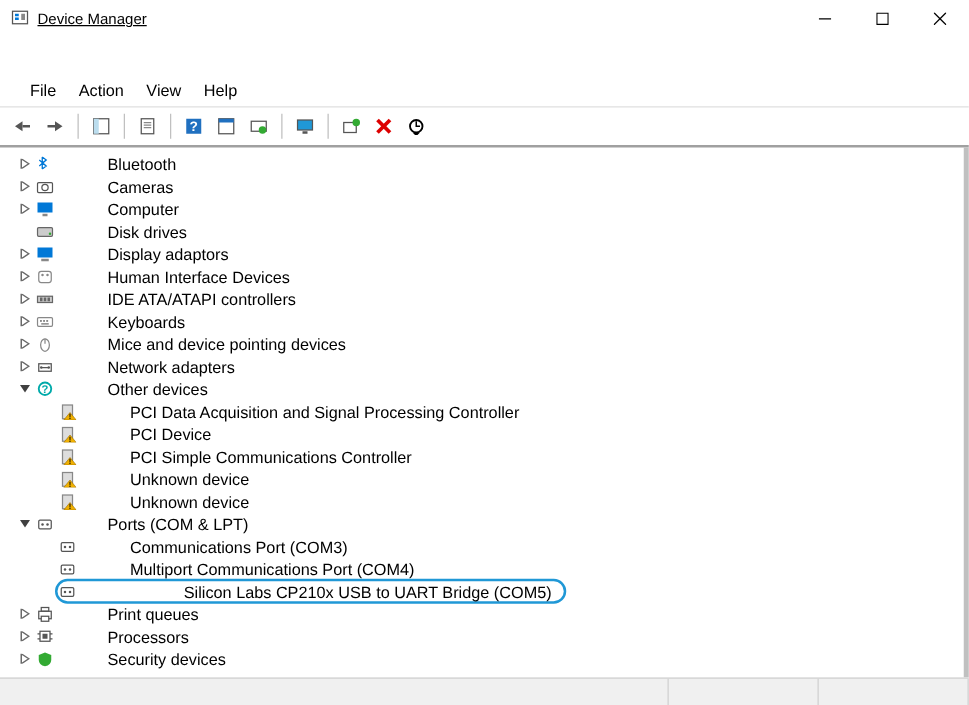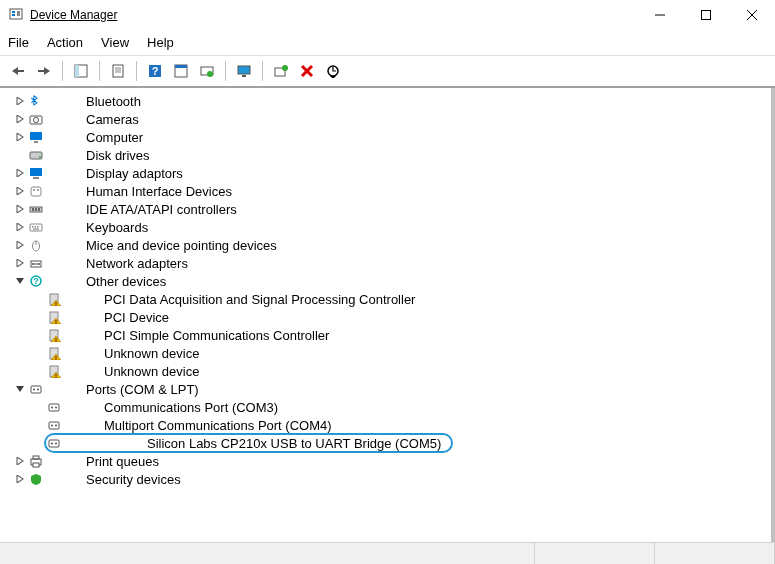--- a/index.html
+++ b/index.html
@@ -2,21 +2,21 @@
 <html><head>
 <meta charset="utf-8">
 <style>
 * { box-sizing: border-box; margin: 0; padding: 0; }
 body { font-family: "Segoe UI", Tahoma, sans-serif; font-size: 12px; background: #fff; width: 775px; height: 564px; overflow: hidden; display: flex; flex-direction: column; }
 .titlebar { height: 30px; display: flex; align-items: center; padding-left: 8px; text-decoration: underline; }
 .titlebar .app-icon { width: 16px; height: 16px; margin-right: 6px; }
 .titlebar .title { flex: 1; font-size: 12px; }
 .winbtns { display: flex; }
 .winbtn { width: 46px; height: 30px; display: flex; align-items: center; justify-content: center; cursor: pointer; }
-.menubar { display: flex; padding: 2px 0; gap: 2px; font-size: 13px; border-bottom: 1px solid #e0e0e0; }
+.menubar { display: flex; padding: 2px 16px; gap: 2px; font-size: 13px; border-bottom: 1px solid #e0e0e0; margin-top: 30px; }
 .menu-item { padding: 3px 8px; cursor: pointer; }
 .toolbar { display: flex; align-items: center; padding: 3px 6px; gap: 2px; border-bottom: 2px solid #a0a0a0; }
 .tool-btn { width: 24px; height: 24px; display: flex; align-items: center; justify-content: center; cursor: pointer; border: 1px solid transparent; }
 .tool-sep { width: 1px; height: 20px; background: #c0c0c0; margin: 0 4px; }
 .tree { flex: 1; overflow-y: auto; padding: 4px 0 4px 4px; border-right: 4px solid #c0c0c0; }
 .tree-node { display: flex; align-items: center; height: 18px; white-space: nowrap; cursor: pointer; }
 .twisty { width: 16px; height: 16px; display: flex; align-items: center; justify-content: center; color: #6a6a6a; font-size: 10px; }
 .twisty.blank { visibility: hidden; }
 .node-icon { width: 16px; height: 16px; margin-right: 4px; display: flex; align-items: center; justify-content: center; }
 .node-label { font-size: 13px; padding: 0 2px; margin-left: 36px; }
@@ -424,20 +424,38 @@
       <span class="node-label">Print queues</span>
     </div>
     <div class="tree-node d0">
       <span class="twisty">
         <svg width="8" height="8">
           <path d="M1 0 L7 4 L1 8 Z" fill="none" stroke="#6a6a6a" stroke-width="1.2"></path>
         </svg>
       </span>
       <span class="node-icon">
         <svg width="14" height="14">
+          <rect x="3" y="3" width="8" height="8" fill="none" stroke="#555"></rect>
+          <rect x="5" y="5" width="4" height="4" fill="#555"></rect>
+          <line x1="1" y1="5" x2="3" y2="5" stroke="#555"></line>
+          <line x1="1" y1="9" x2="3" y2="9" stroke="#555"></line>
+          <line x1="11" y1="5" x2="13" y2="5" stroke="#555"></line>
+          <line x1="11" y1="9" x2="13" y2="9" stroke="#555"></line>
+        </svg>
+      </span>
+      <span class="node-label">Processors</span>
+    </div>
+    <div class="tree-node d0">
+      <span class="twisty">
+        <svg width="8" height="8">
+          <path d="M1 0 L7 4 L1 8 Z" fill="none" stroke="#6a6a6a" stroke-width="1.2"></path>
+        </svg>
+      </span>
+      <span class="node-icon">
+        <svg width="14" height="14">
           <path d="M7 2 L12 4 L12 8 Q12 12 7 13 Q2 12 2 8 L2 4 Z" fill="#3a3"></path>
         </svg>
       </span>
       <span class="node-label">Security devices</span>
     </div>
   </div>
 
 <div class="statusbar">
   <div class="status-cell"></div>
   <div class="status-cell narrow"></div>

